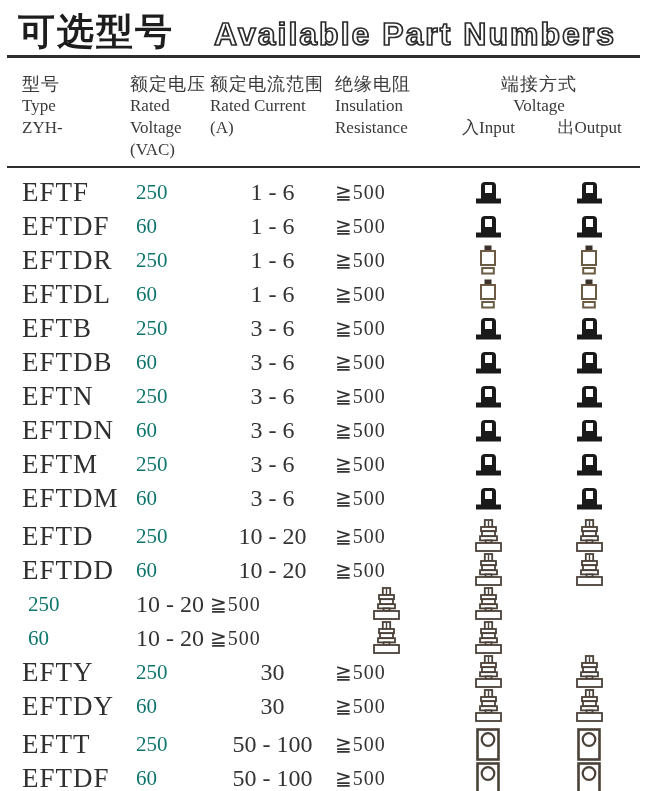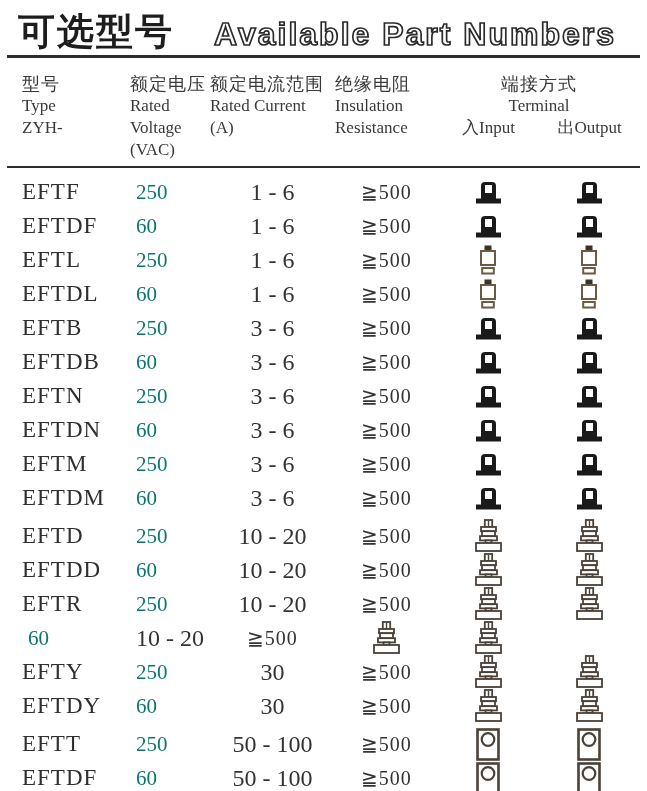--- a/index.html
+++ b/index.html
@@ -46,24 +46,24 @@
   .h-type { text-align:left; }
   .h-voltage, .h-current, .h-insulation { }
   .h-terminal { grid-column:5 / 7; text-align:center; }
   .io-row { display:flex; }
   .io-row span { flex:1 1 50%; font-size:17px; }
 
   
   .tbody { padding-top:7px; }
   .trow { height:34px; align-items:center; }
   .trow.group-start { margin-top:4px; }
-  .c-type { font-size:23px; letter-spacing:1px; color:#2f2f2f; }
+  .c-type { font-size:27px; letter-spacing:1px; color:#2f2f2f; }
   .c-volt { font-size:21px; padding-left:6px; color:#0f766e; }
   .c-curr { font-size:24px; text-align:center; color:#333; }
-  .c-ins  { font-size:20px; text-align:center; color:#333; letter-spacing:1px; }
+  .c-ins  { font-size:20px; color:#333; letter-spacing:1px; }
   .c-io   { display:flex; justify-content:center; align-items:center; }
   .c-io svg { display:block; }
 </style>
 </head>
 <body>
 
 <div class="page">
 
   <div class="title-row">
     <span class="title-zh">可选型号</span>
@@ -87,21 +87,21 @@
       <div>Rated Current</div>
       <div>(A)</div>
     </div>
     <div class="hcell h-insulation">
       <div class="zh">绝缘电阻</div>
       <div>Insulation</div>
       <div>Resistance</div>
     </div>
     <div class="hcell h-terminal">
       <div class="zh">端接方式</div>
-      <div>Terminal</div>
+      <div>Voltage</div>
       <div class="io-row">
         <span>入Input</span>
         <span>出Output</span>
       </div>
     </div>
   </div>
 
   <div class="rule-mid"></div>
 
   <div class="tbody">
@@ -147,21 +147,21 @@
           <span>
             <svg width="27" height="24" viewBox="0 0 27 24">
               <path fill="#1a1a1a" d="M6,20 L6,6 Q6,2 10,2 L17,2 Q21,2 21,6 L21,20 Z"></path>
               <rect x="1" y="18.5" width="25" height="5" fill="#1a1a1a"></rect>
               <rect x="10" y="5" width="7" height="8" fill="#ffffff"></rect>
             </svg>
           </span>
         </div>
       </div>
       <div class="trow">
-        <div class="c-type">EFTL</div>
+        <div class="c-type">EFTDR</div>
         <div class="c-volt">250</div>
         <div class="c-curr">1 - 6</div>
         <div class="c-ins">≧500</div>
         <div class="c-io">
           <span>
             <svg width="20" height="30" viewBox="0 0 20 30">
               <rect x="6.5" y="0.5" width="7" height="6" fill="#39312a"></rect>
               <rect x="3" y="6" width="14" height="14" fill="none" stroke="#6d5a42" stroke-width="2"></rect>
               <rect x="4.2" y="23" width="11.6" height="5.5" fill="none" stroke="#6d5a42" stroke-width="2"></rect>
             </svg>
@@ -411,21 +411,20 @@
                 <rect x="5" y="17.2" width="17" height="4.2"></rect>
                 <rect x="10.5" y="21.4" width="6" height="2.6"></rect>
                 <rect x="1" y="24" width="25" height="8"></rect>
               </g>
               <line x1="13.5" y1="2" x2="13.5" y2="7" stroke="#4a4138" stroke-width="1.4"></line>
             </svg>
           </span>
         </div>
       </div>
       <div class="trow">
-        <div class="c-type">EFTR</div>
         <div class="c-volt">250</div>
         <div class="c-curr">10 - 20</div>
         <div class="c-ins">≧500</div>
         <div class="c-io">
           <span>
             <svg width="27" height="34" viewBox="0 0 27 34">
               <g fill="#ffffff" stroke="#4a4138" stroke-width="1.8">
                 <rect x="9.8" y="1" width="7.4" height="7"></rect>
                 <rect x="6" y="8" width="15" height="4.2"></rect>
                 <rect x="7" y="12.2" width="13" height="5"></rect>

